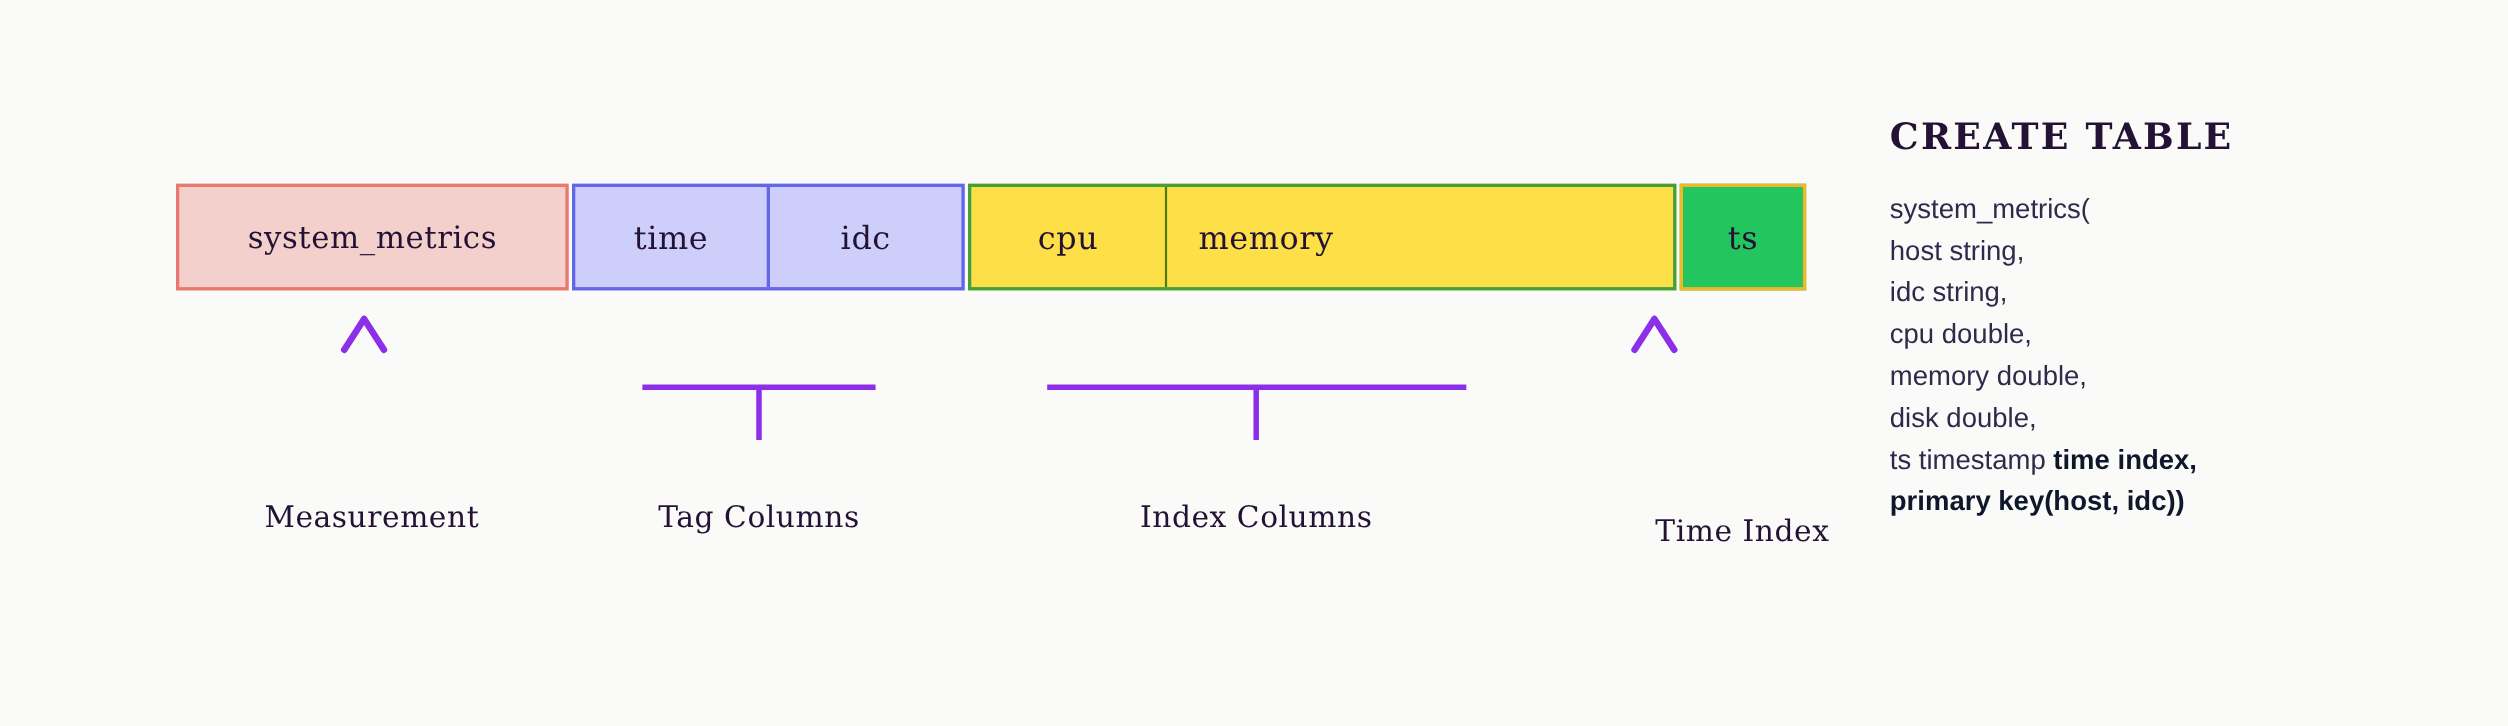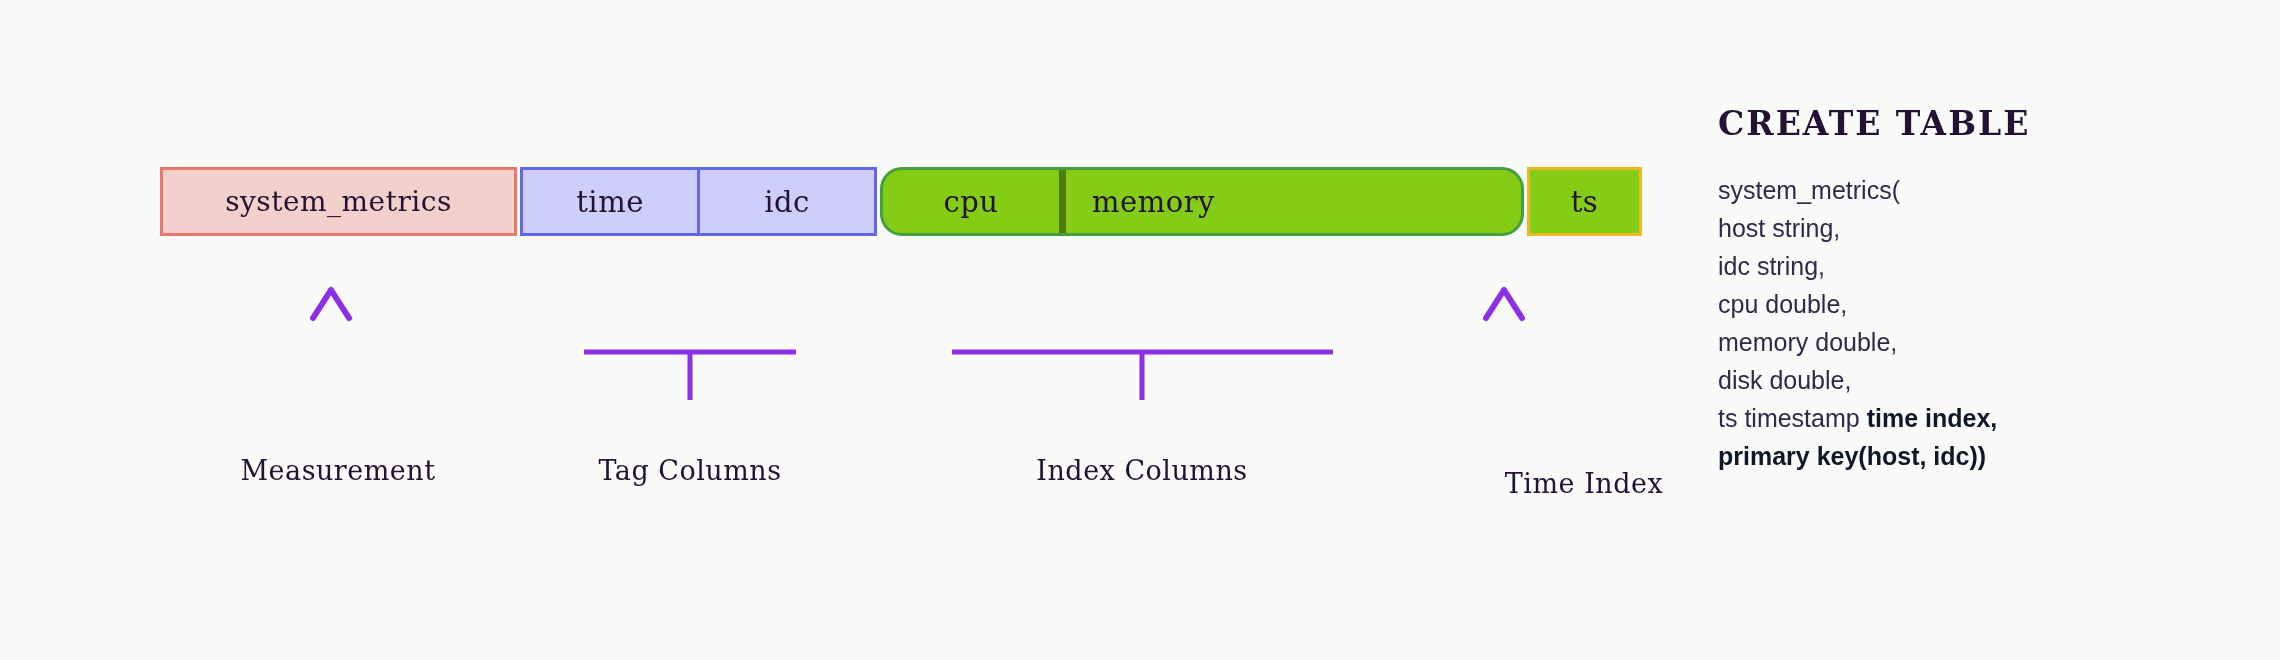--- a/index.html
+++ b/index.html
@@ -20,21 +20,21 @@
     top: 0; left: 0;
     width: 2280px;
     height: 660px;
   }
 
   
   .schema-row {
     position: absolute;
     left: 160px;
     top: 167px;
-    height: 69px;
+    height: 97px;
     display: flex;
     align-items: stretch;
   }
 
   .group {
     display: flex;
     align-items: stretch;
     box-sizing: border-box;
     border: 3px solid #000;
   }
@@ -44,46 +44,45 @@
     background: #f4d0cd;
     border-color: #e8796f;
     width: 357px;
   }
   .group.tags {
     background: #cdcefa;
     border-color: #6466e9;
     width: 357px;
   }
   .group.fields {
-    background: #84cc16;
+    background: #fde047;
     border-color: #44a03e;
     width: 644px;
-    border-radius: 22px;
   }
   .group.timeindex {
-    background: #84cc16;
+    background: #22c55e;
     border-color: #eeb829;
     width: 115px;
     align-items: center;
   }
 
   .cell {
     flex: 1 1 0;
     display: flex;
     align-items: center;
     justify-content: center;
     font-family: "DejaVu Serif", "Liberation Serif", serif;
     font-size: 29px;
     color: #231233;
     letter-spacing: 0.5px;
     box-sizing: border-box;
   }
   .group.measurement .cell { font-size: 28px; }
   .group.tags .cell + .cell { border-left: 3px solid #6466e9; }
-  .group.fields .cell + .cell { border-left: 7px solid #4d7c0f; }
+  .group.fields .cell + .cell { border-left: 2px solid #4d7c0f; }
 
   
   .group.fields .cell.cpu    { flex: 0 0 176px; }
   .group.fields .cell.memory { flex: 0 0 182px; }
   .group.fields .cell.disk   { flex: 1 1 auto; }
 
   
   .connectors {
     position: absolute;
     left: 0; top: 0;

